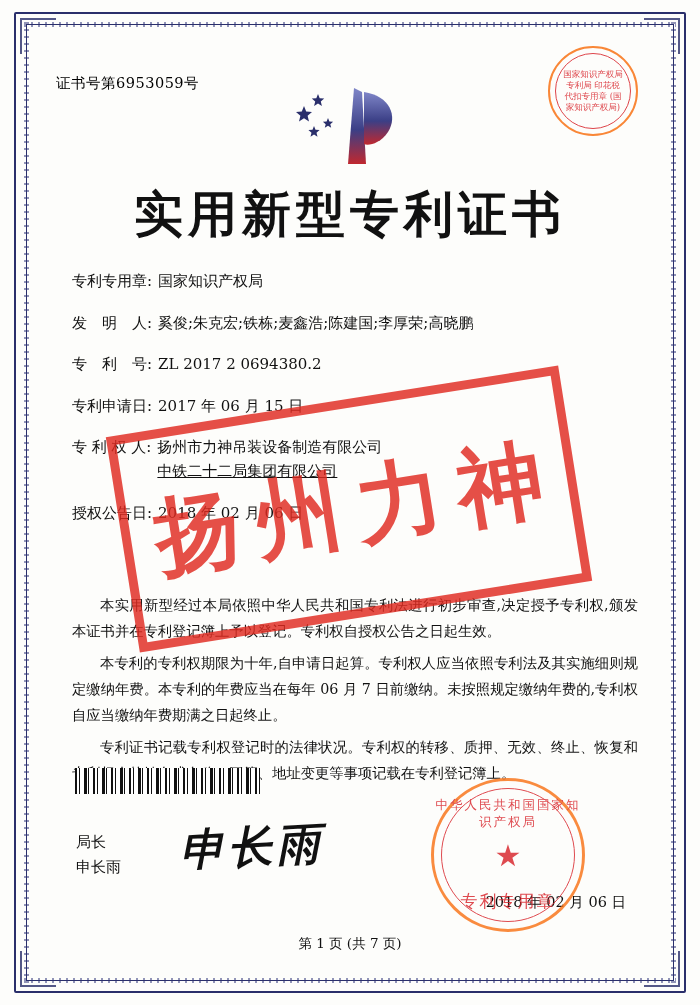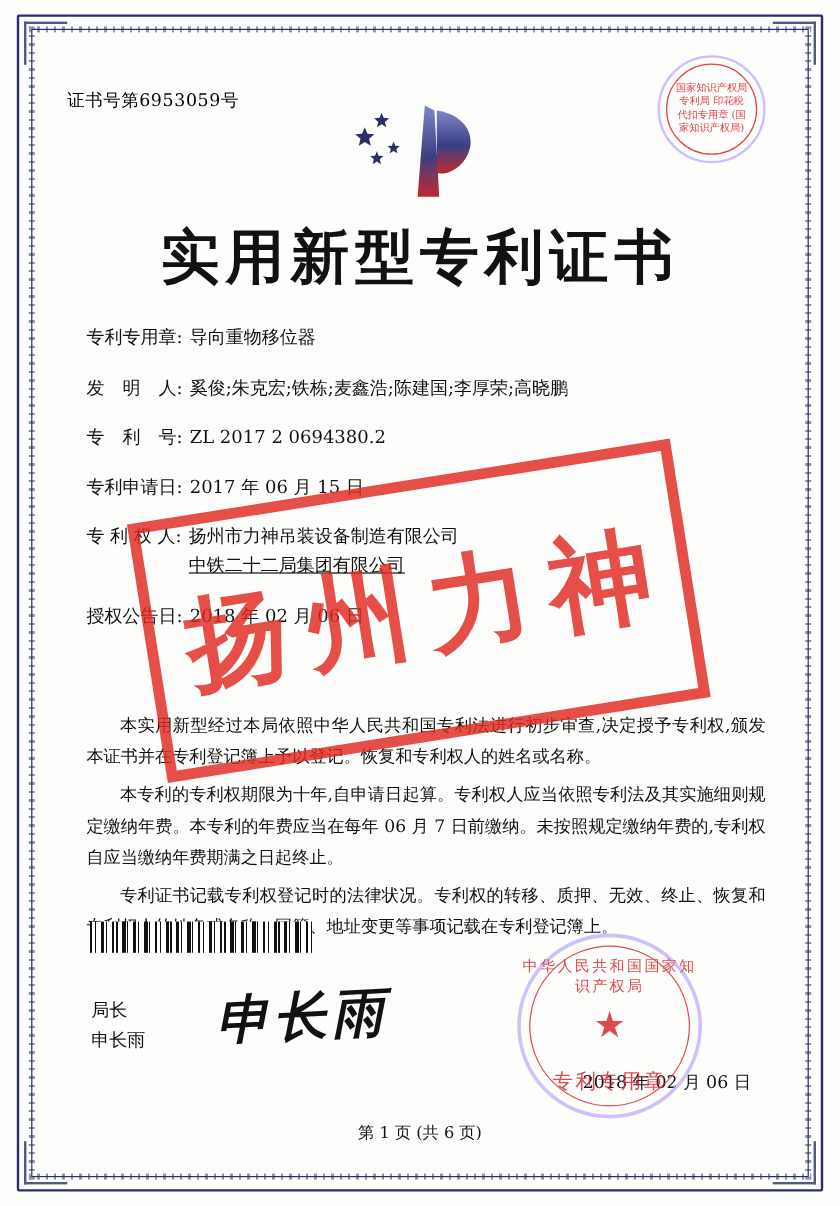--- a/index.html
+++ b/index.html
@@ -170,21 +170,21 @@
     text-align: center;
     font-size: 13.5px;
     font-family: "DejaVu Serif", "Liberation Serif", serif;
     color: #111;
   }
 
   
   .seal-round {
     position: absolute;
     border-radius: 50%;
-    border: 3px solid #c4b5fd;
+    border: 3px solid #f97316;
     color: #d8232a;
     opacity: .85;
   }
   .seal-top {
     left: 548px; top: 46px;
     width: 86px; height: 86px;
     border-width: 2.5px;
   }
   .seal-top .ring {
     position: absolute;
@@ -298,21 +298,21 @@
       <path d="M56 86 L62 10 L70 14 L74 86 Z" fill="url(#gradP)"></path>
       <path d="M72 14 C98 18 106 38 96 54 C88 66 76 68 72 66 Z" fill="url(#gradP)"></path>
     </svg>
   </div>
 
   <div class="title">实用新型专利证书</div>
 
   <div class="fields">
     <div class="field-row">
       <span class="field-label">专利专用章:</span>
-      <span class="field-value">导向重物移位器</span>
+      <span class="field-value">国家知识产权局</span>
     </div>
     <div class="field-row">
       <span class="field-label">发　明　人:</span>
       <span class="field-value">奚俊;朱克宏;铁栋;麦鑫浩;陈建国;李厚荣;高晓鹏</span>
     </div>
     <div class="field-row">
       <span class="field-label">专　利　号:</span>
       <span class="field-value">ZL 2017 2 0694380.2</span>
     </div>
     <div class="field-row">
@@ -326,36 +326,36 @@
         <span class="sub">中铁二十二局集团有限公司</span>
       </span>
     </div>
     <div class="field-row">
       <span class="field-label">授权公告日:</span>
       <span class="field-value">2018 年 02 月 06 日</span>
     </div>
   </div>
 
   <div class="body-text">
-    <p>本实用新型经过本局依照中华人民共和国专利法进行初步审查,决定授予专利权,颁发本证书并在专利登记簿上予以登记。恢复和专利权人的姓名或名称。</p>
+    <p>本实用新型经过本局依照中华人民共和国专利法进行初步审查,决定授予专利权,颁发本证书并在专利登记簿上予以登记。专利权自授权公告之日起生效。</p>
     <p>本专利的专利权期限为十年,自申请日起算。专利权人应当依照专利法及其实施细则规定缴纳年费。本专利的年费应当在每年 06 月 7 日前缴纳。未按照规定缴纳年费的,专利权自应当缴纳年费期满之日起终止。</p>
     <p>专利证书记载专利权登记时的法律状况。专利权的转移、质押、无效、终止、恢复和专利权人的姓名或名称、国籍、地址变更等事项记载在专利登记簿上。</p>
   </div>
 
   <div class="barcode"></div>
 
   <div class="sign-label">
     <div>局长</div>
     <div>申长雨</div>
   </div>
   <div class="handwriting">申长雨</div>
 
   <div class="issue-date">2018 年 02 月 06 日</div>
 
-  <div class="page-footer">第 1 页 (共 6 页)</div>
+  <div class="page-footer">第 1 页 (共 7 页)</div>
 
   <div class="seal-round seal-top">
     <div class="ring"></div>
     <div class="seal-text">国家知识产权局专利局 印花税 代扣专用章 (国家知识产权局)</div>
   </div>
 
   <div class="seal-round seal-main">
     <div class="ring2"></div>
     <div class="arc-top">中华人民共和国国家知识产权局</div>
     <div class="emblem">★</div>

